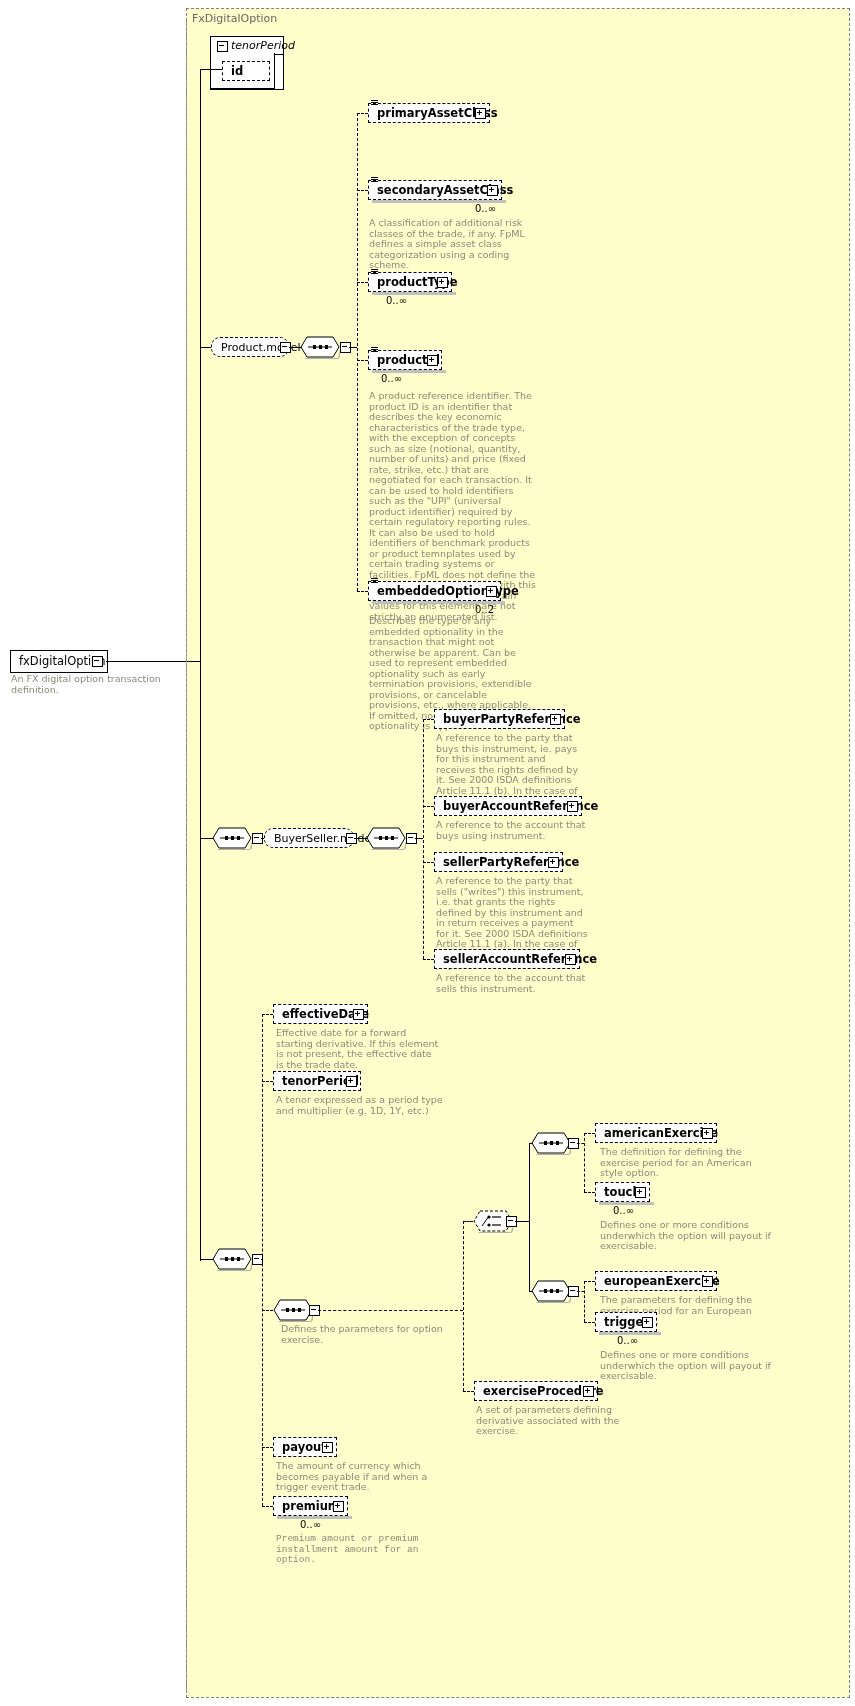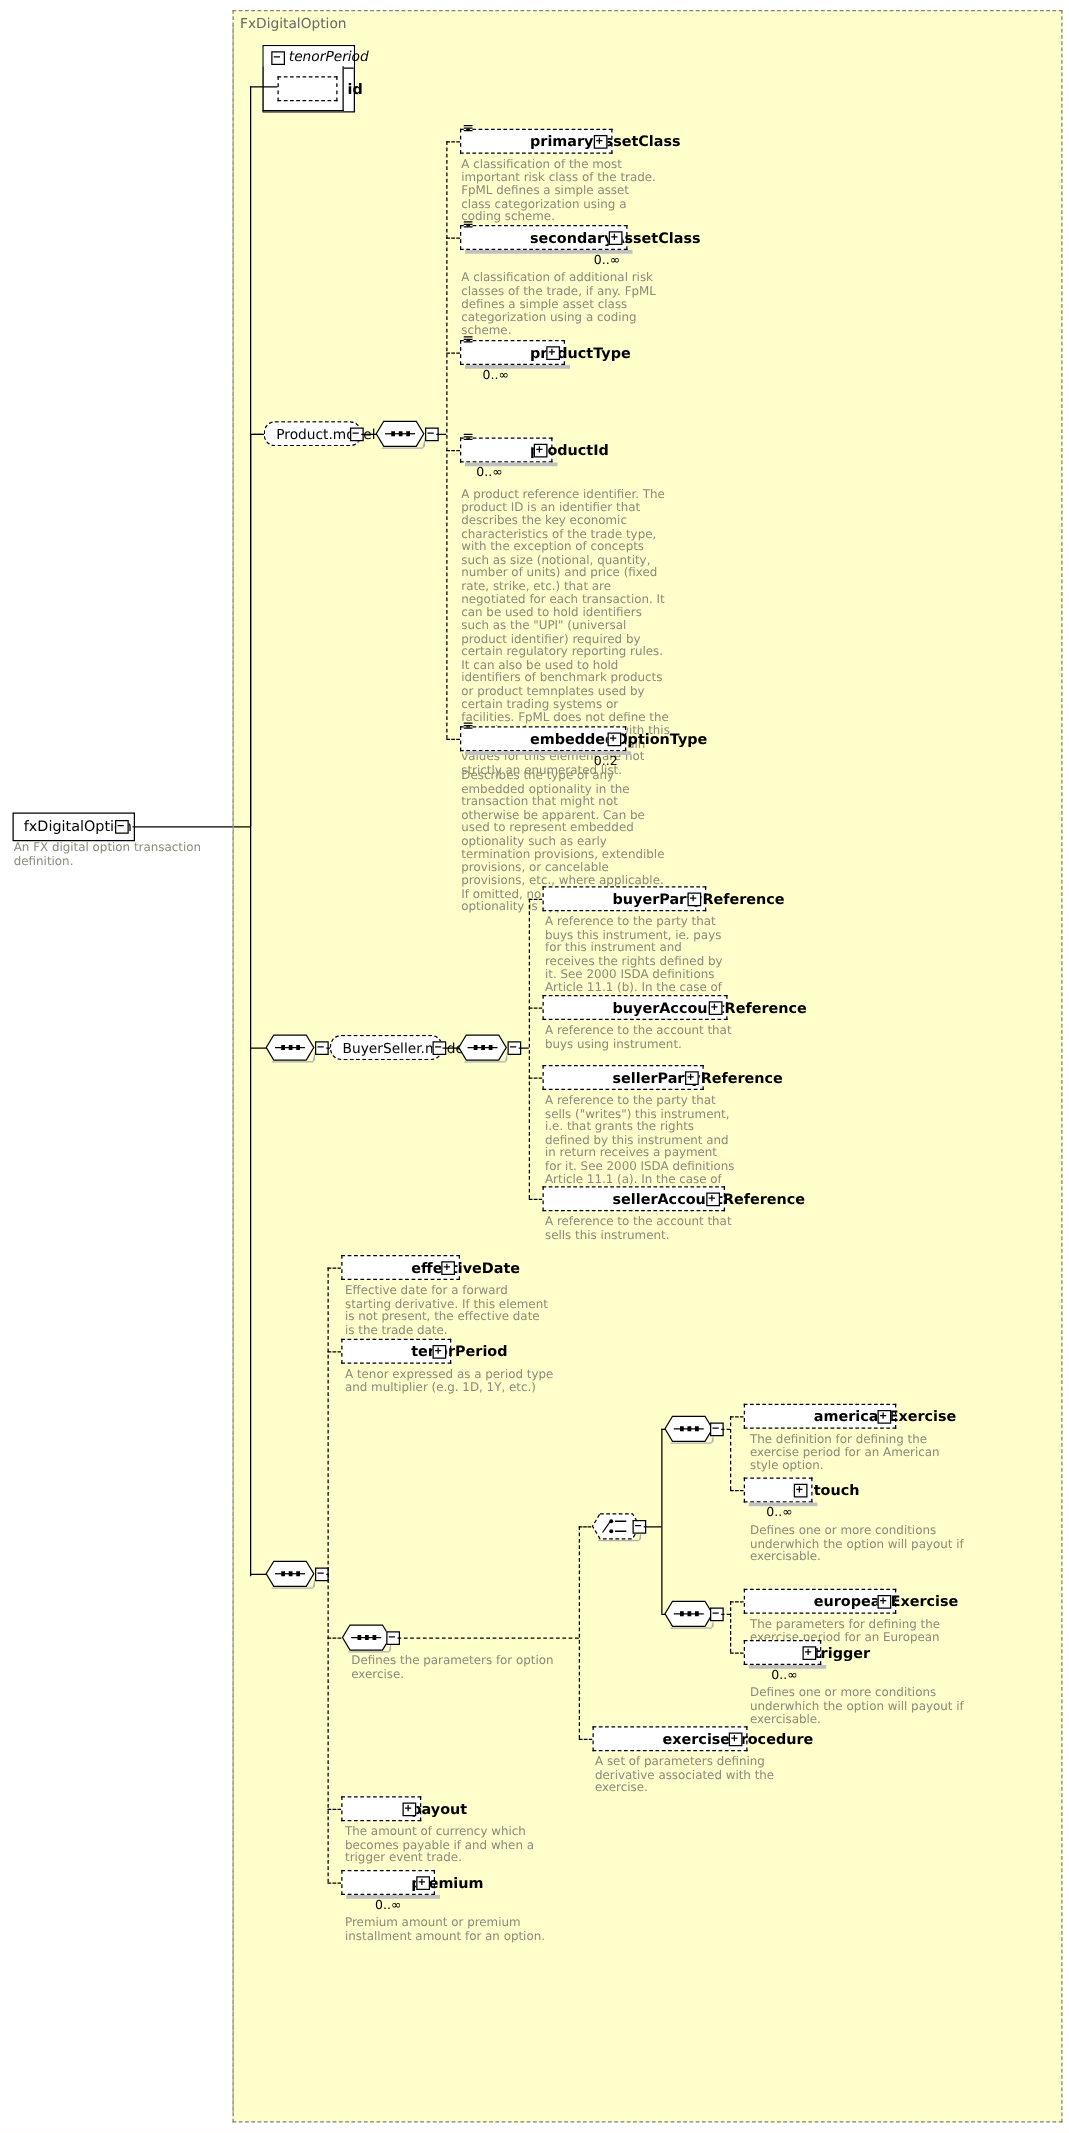--- a/index.html
+++ b/index.html
@@ -57,21 +57,21 @@
     border:1px dashed #000000;
     box-sizing:border-box;
     height:20px;
   }
   .node.shadow:after{
     content:"";position:absolute;left:4px;top:100%;
     width:calc(100% - 1px);height:4px;background:#b0b0b0;z-index:-1;
   }
   .node .nlabel{
     position:absolute;left:8px;top:2px;
-    font-size:11.5px;font-weight:bold;color:#000;white-space:nowrap;margin-left:47px;
+    font-size:11.5px;font-weight:bold;color:#000;white-space:nowrap;
   }
   .node .expander{
     position:absolute;right:3px;top:4px;
   }
   .node .seqmark{
     position:absolute;left:2px;top:-4px;width:7px;height:7px;
   }
   .node .seqmark i{
     display:block;width:7px;height:1px;background:#000;margin-bottom:1px;
   }
@@ -193,21 +193,20 @@
   <div class="dl h" style="left:357px;top:113px;width:11px;"></div>
   <div class="node shadow" style="left:368px;top:103px;width:122px;">
     <span class="seqmark">
         <i></i>
         <i></i>
         <i></i>
       </span>
     <span class="nlabel">primaryAssetClass</span>
     <span class="plus-sq expander"></span>
   </div>
-  <div class="doc" style="left:369px;top:127px;width:160px;">A classification of the most important risk class of the trade. FpML defines a simple asset class categorization using a coding scheme.</div>
 
   <div class="dl h" style="left:357px;top:190px;width:11px;"></div>
   <div class="node shadow" style="left:368px;top:180px;width:134px;">
     <span class="seqmark">
         <i></i>
         <i></i>
         <i></i>
       </span>
     <span class="nlabel">secondaryAssetClass</span>
     <span class="plus-sq expander"></span>
@@ -460,15 +459,15 @@
   </div>
   <div class="doc" style="left:276px;top:1461px;width:175px;">The amount of currency which becomes payable if and when a trigger event trade.</div>
 
   <div class="dl h" style="left:262px;top:1506px;width:11px;"></div>
   <div class="node shadow" style="left:273px;top:1496px;width:75px;">
     <span class="nlabel">premium</span>
     <span class="plus-sq expander"></span>
   </div>
   <div class="repbar" style="left:277px;top:1516px;width:75px;"></div>
   <div class="occ" style="left:300px;top:1519px;">0..∞</div>
-  <div class="doc" style="left:276px;top:1534px;width:175px;">Premium amount or premium installment amount for an option.</div>
+  <div class="doc" style="left:276px;top:1534px;width:175px;font-family:Liberation Mono, monospace;">Premium amount or premium installment amount for an option.</div>
 
 </div>
 
 </body></html>

